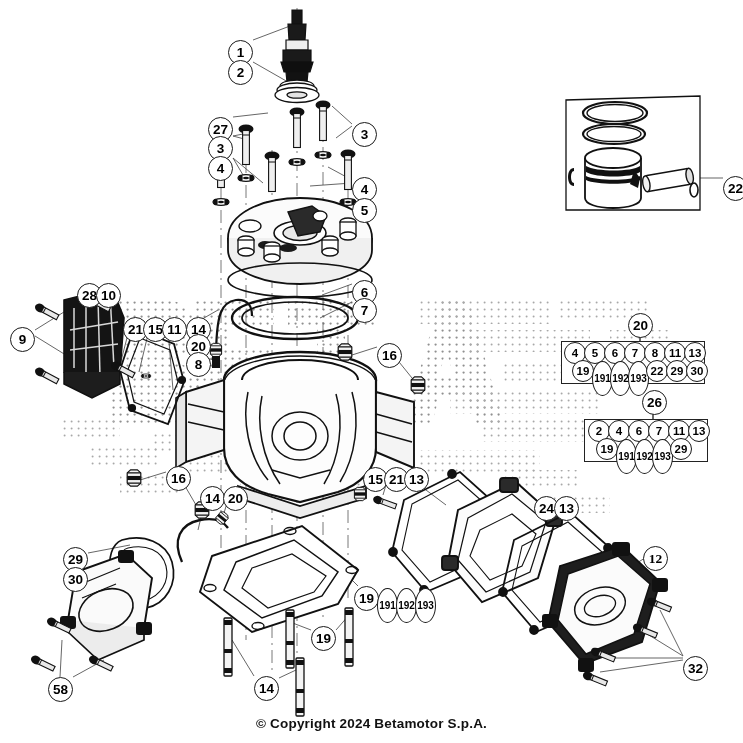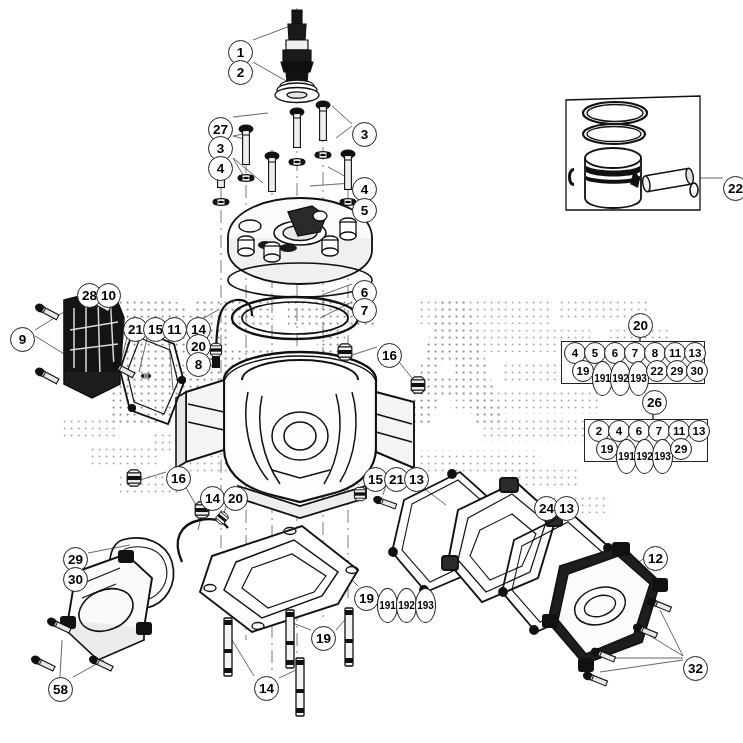--- a/index.html
+++ b/index.html
@@ -526,21 +526,21 @@
       <div class="cal s" style="left: 186px; top: 352px;">8</div>
       <div class="cal s" style="left: 377px; top: 343px;">16</div>
       <div class="cal s" style="left: 166px; top: 466px;">16</div>
       <div class="cal s" style="left: 200px; top: 486px;">14</div>
       <div class="cal s" style="left: 223px; top: 486px;">20</div>
       <div class="cal s" style="left: 363px; top: 467px;">15</div>
       <div class="cal s" style="left: 384px; top: 467px;">21</div>
       <div class="cal s" style="left: 404px; top: 467px;">13</div>
       <div class="cal s" style="left: 534px; top: 496px;">24</div>
       <div class="cal s" style="left: 554px; top: 496px;">13</div>
-      <div class="cal s" style="left: 643px; top: 546px;">12</div>
+      <div class="cal s" style="left: 643px; top: 546px; font-family: Liberation Serif, serif;">12</div>
       <div class="cal s" style="left: 683px; top: 656px;">32</div>
       <div class="cal s" style="left: 63px; top: 547px;">29</div>
       <div class="cal s" style="left: 63px; top: 567px;">30</div>
       <div class="cal s" style="left: 48px; top: 677px;">58</div>
       <div class="cal s" style="left: 254px; top: 676px;">14</div>
       <div class="cal s" style="left: 311px; top: 626px;">19</div>
       <div class="cal s" style="left: 723px; top: 176px;">22</div>
       <div class="cal s" style="left: 628px; top: 313px;">20</div>
       <div class="cal s" style="left: 642px; top: 390px;">26</div>
     </div>
@@ -575,14 +575,15 @@
       <div class="cal m" style="left: 648px; top: 420px;">7</div>
       <div class="cal m" style="left: 668px; top: 420px;">11</div>
       <div class="cal m" style="left: 688px; top: 420px;">13</div>
       <div class="cal m" style="left: 596px; top: 438px;">19</div>
       <div class="cal t" style="left: 616px; top: 439px;">191</div>
       <div class="cal t" style="left: 634px; top: 439px;">192</div>
       <div class="cal t" style="left: 652px; top: 439px;">193</div>
       <div class="cal m" style="left: 670px; top: 438px;">29</div>
     </div>
 
+<div class="copyright">© Copyright 2024 Betamotor S.p.A.</div>
 
 </div>
 
 </body></html>

